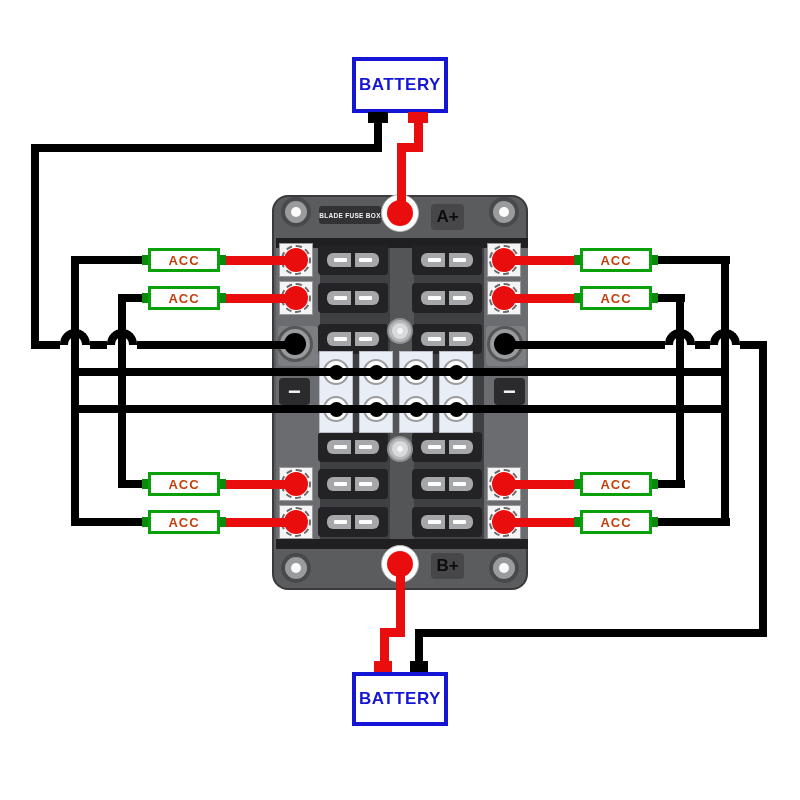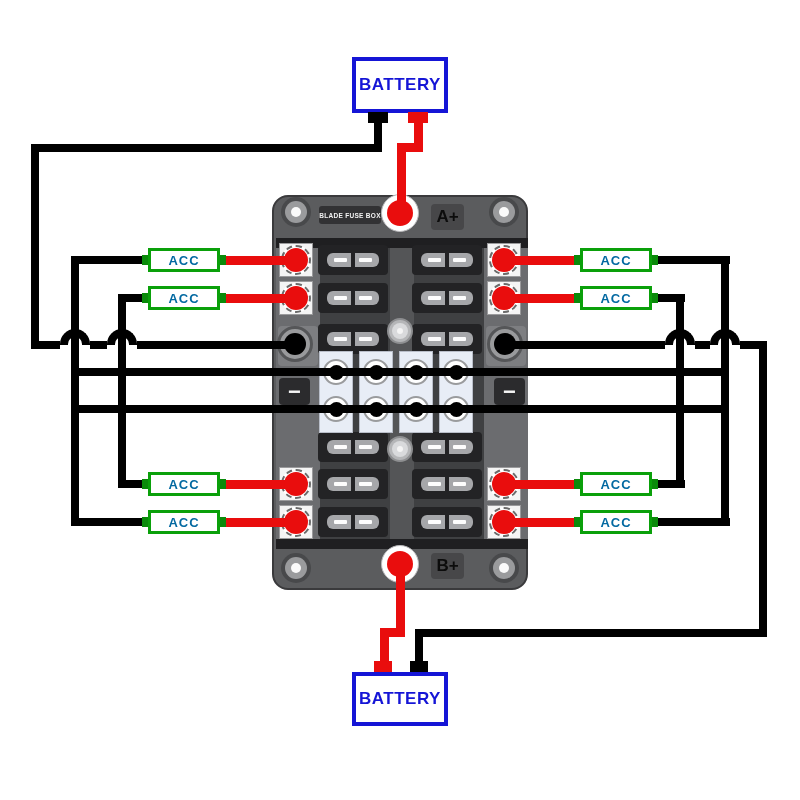--- a/index.html
+++ b/index.html
@@ -45,21 +45,21 @@
   .wire{position:absolute;}
   .hop{position:absolute;width:30px;height:16px;border:8px solid #000;border-bottom:none;
        border-radius:15px 15px 0 0;box-sizing:border-box;}
   
   .battery{position:absolute;width:96px;height:56px;background:#fff;border:4px solid #1515d6;
            box-sizing:border-box;display:flex;align-items:center;justify-content:center;
            color:#1515d6;font-weight:bold;font-size:17px;letter-spacing:.5px;}
   .stub{position:absolute;}
   .accbox{position:absolute;width:72px;height:24px;background:#fff;border:3px solid #0aa00a;
           box-sizing:border-box;display:flex;align-items:center;justify-content:center;
-          color:#0369a1;font-weight:bold;font-size:13px;letter-spacing:1px;}
+          color:#c2410c;font-weight:bold;font-size:13px;letter-spacing:1px;}
   .acctab{position:absolute;width:6px;height:10px;background:#0a8a0a;}
 </style>
 </head>
 <body>
 
 <div id="canvas">
 
   <div id="fusebox">
     <div class="innerpanel" style="left:2px;top:51px;width:248px;height:291px;"></div>
     <div class="column" style="left:2px;top:51px;width:44px;height:291px;"></div>

